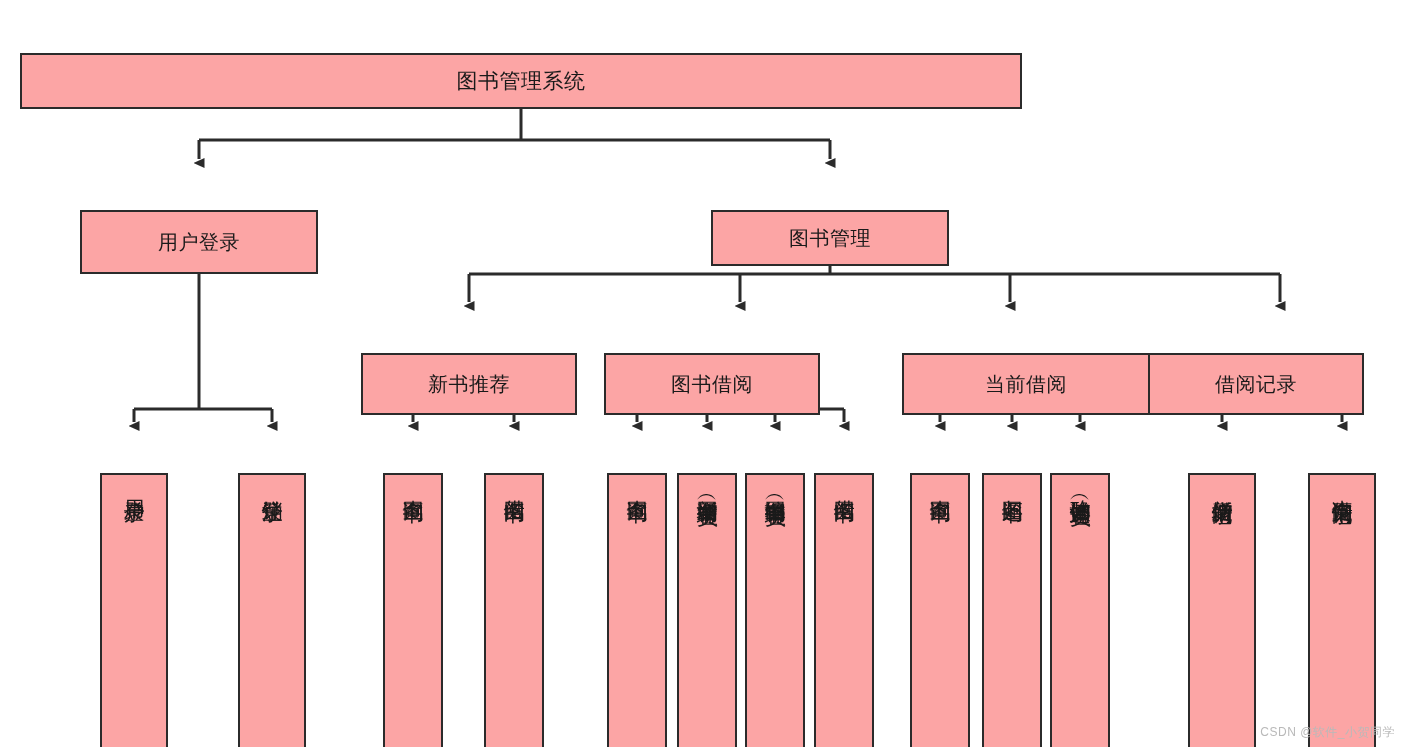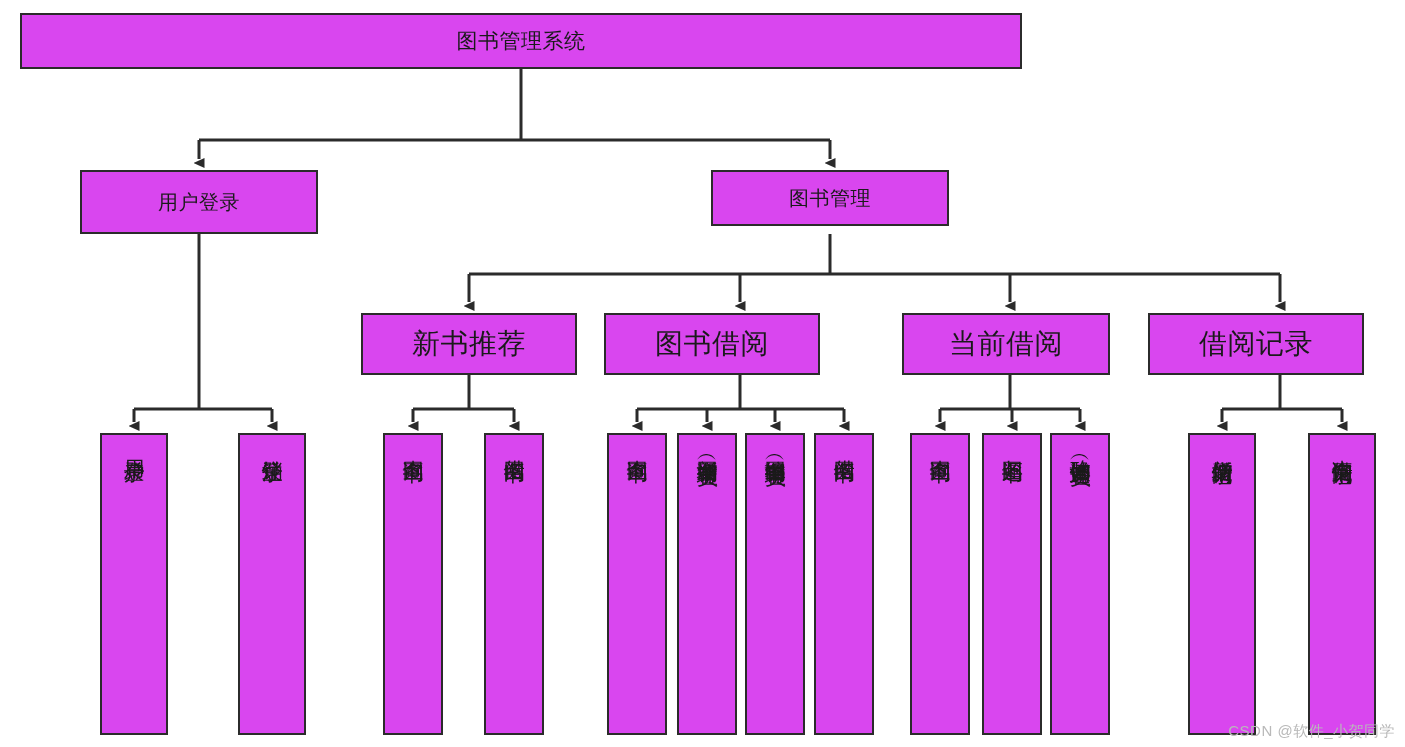--- a/index.html
+++ b/index.html
@@ -21,53 +21,54 @@
     position: absolute;
     left: 0;
     top: 0;
     width: 1405px;
     height: 747px;
     pointer-events: none;
   }
   .node {
     position: absolute;
     box-sizing: border-box;
-    background: #d946ef;
+    background: #fca5a5;
     border: 2px solid #2b2b2b;
     display: flex;
     align-items: center;
     justify-content: center;
     color: #1a1a1a;
+    margin-top: 40px;
   }
   .node-h {
     font-size: 21px;
     letter-spacing: 0.5px;
     white-space: nowrap;
   }
   .node-root .label { font-size: 21px; }
   .node-l1 .label { font-size: 20px; }
-  .node-l2 .label { font-size: 28px; }
+  .node-l2 .label { font-size: 20px; }
   .node-leaf {
     align-items: flex-start;
     justify-content: center;
     padding-top: 8px;
   }
   .node-leaf .label {
     writing-mode: vertical-rl;
     text-orientation: upright;
     font-size: 21px;
     line-height: 1.06;
     letter-spacing: 1px;
     white-space: nowrap;
   }
   .watermark {
     position: absolute;
     right: 10px;
     bottom: 6px;
-    font-size: 15px;
+    font-size: 12px;
     color: #b9b9b9;
     white-space: nowrap;
     letter-spacing: 0.5px;
   }
 </style>
 </head>
 <body>
 
 <div id="canvas">
 
@@ -123,21 +124,21 @@
       </div>
       <div class="node node-l1 node-h" style="left: 711px; top: 170px; width: 238px; height: 56px;">
         <span class="label">图书管理</span>
       </div>
       <div class="node node-l2 node-h" style="left: 361px; top: 313px; width: 216px; height: 62px;">
         <span class="label">新书推荐</span>
       </div>
       <div class="node node-l2 node-h" style="left: 604px; top: 313px; width: 216px; height: 62px;">
         <span class="label">图书借阅</span>
       </div>
-      <div class="node node-l2 node-h" style="left: 902px; top: 313px; width: 208px; height: 62px;">
+      <div class="node node-l2 node-h" style="left: 902px; top: 313px; width: 248px; height: 62px;">
         <span class="label">当前借阅</span>
       </div>
       <div class="node node-l2 node-h" style="left: 1148px; top: 313px; width: 216px; height: 62px;">
         <span class="label">借阅记录</span>
       </div>
       <div class="node node-leaf" style="left: 100px; top: 433px; width: 68px; height: 302px;">
         <span class="label">用户登录</span>
       </div>
       <div class="node node-leaf" style="left: 238px; top: 433px; width: 68px; height: 302px;">
         <span class="label">注销登录</span>

